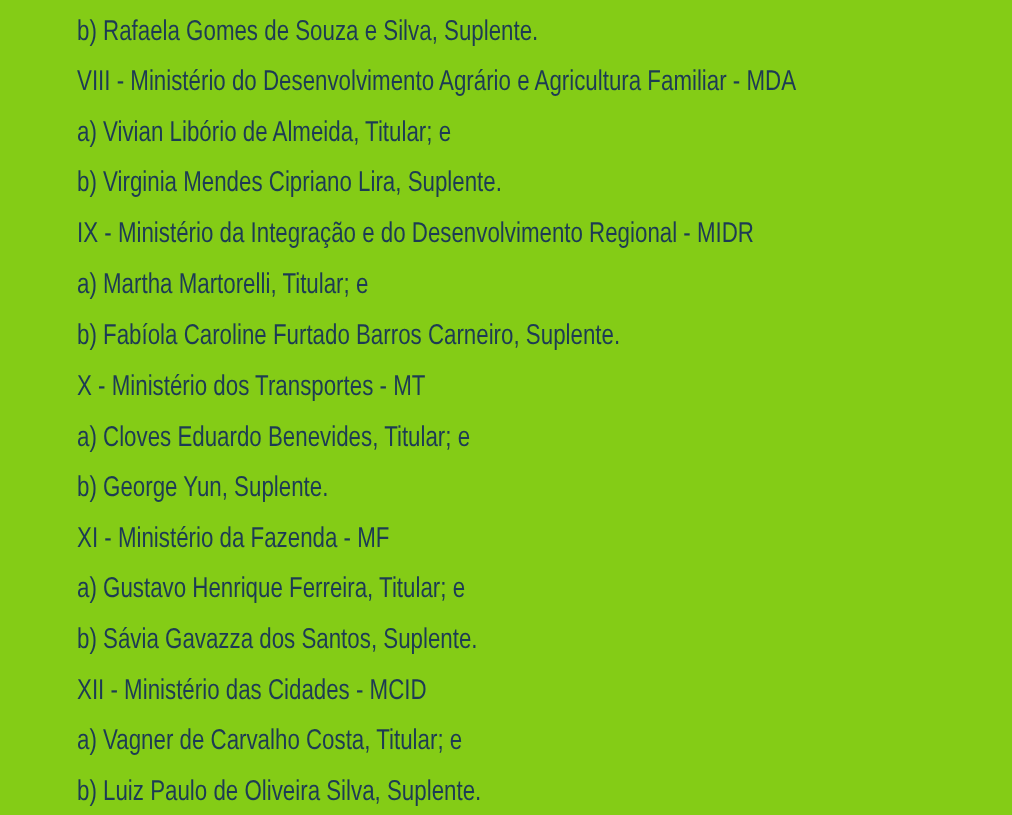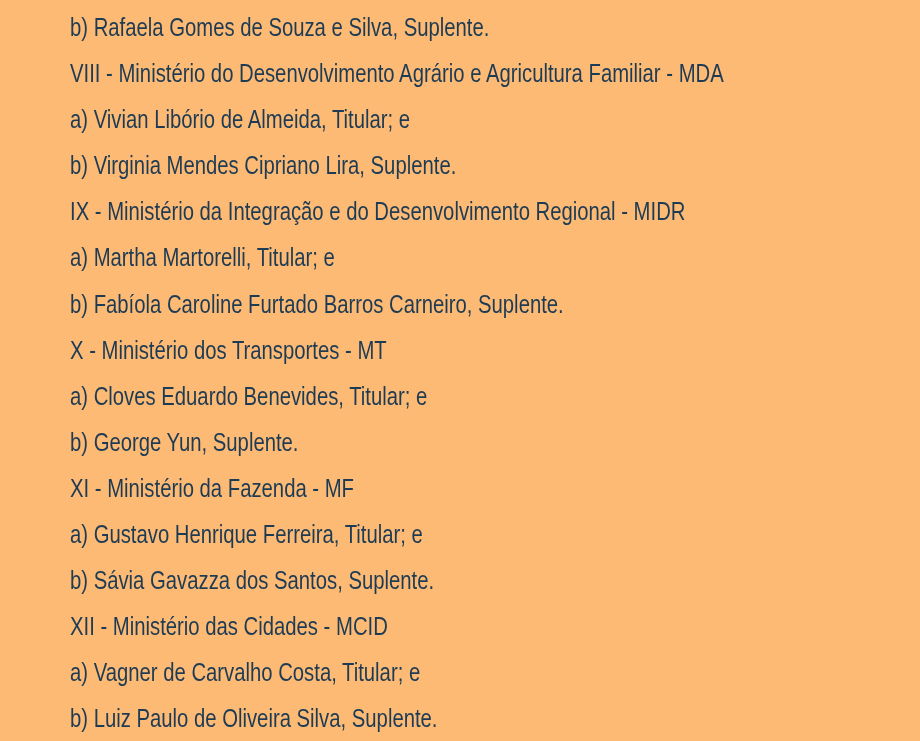--- a/index.html
+++ b/index.html
@@ -11,21 +11,21 @@
     width: 920px;
     height: 741px;
     overflow: hidden;
     font-family: "Liberation Sans", sans-serif;
   }
   .page {
     box-sizing: border-box;
     width: 920px;
     height: 741px;
     padding: 4px 0 0 70px;
-    background: #fdba74;
+    background: #84cc16;
   }
   .doc-text {
     transform: scaleX(0.78);
     transform-origin: 0 0;
     width: 1300px;
   }
   .doc-text p {
     margin: 0;
     padding: 0;
     white-space: nowrap;

